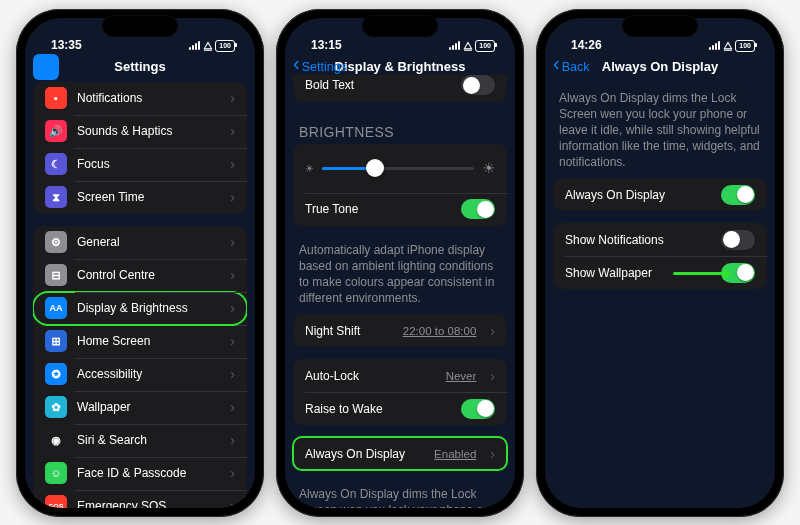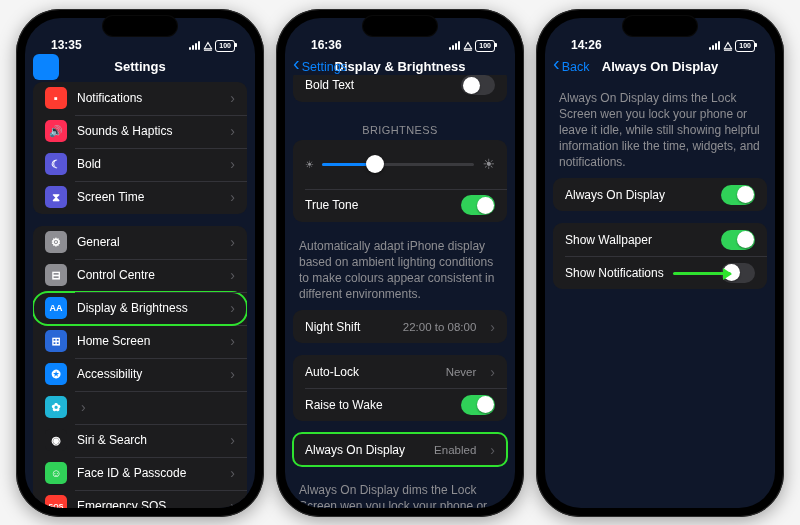--- a/index.html
+++ b/index.html
@@ -82,23 +82,22 @@
     align-items: center;
     color: #0a84ff;
     font-weight: 400;
     font-size: 12.5px;
     gap: 2px;
   }
   .chev-left::before { content:"‹"; font-size:20px; line-height:0; position:relative; top:-1px; }
 
   .content { position:absolute; top:64px; bottom:0; left:0; right:0; overflow:hidden; }
   .group-label {
-    color:#8e8e92; font-size:11px; text-transform:uppercase; letter-spacing:0.4px;
+    color:#8e8e92; font-size:14px; text-transform:uppercase; letter-spacing:0.4px;
     padding: 10px 14px 4px;
-    text-align: center;
   }
   .desc {
     color:#8e8e92; font-size:12px; line-height:1.35;
     padding: 4px 14px 8px;
   }
   .list { background:#1c1c1e; border-radius:9px; margin: 0 8px 12px; overflow:hidden; }
   .row {
     min-height: 33px;
     display:flex;
     align-items:center;
@@ -114,21 +113,21 @@
   }
   .row.noicon + .row.noicon::before { left:12px; }
   .icon {
     width:22px; height:22px; border-radius:5px;
     display:flex; align-items:center; justify-content:center;
     font-size:11px; color:#fff; flex:0 0 22px;
     font-weight:600;
     position:relative;
   }
   .row-label { flex:1; font-size:12px; }
-  .row-value { color:#8e8e92; font-size:11.5px; }
+  .row-value { color:#8e8e92; font-size:11.5px;text-decoration:underline; }
   .chev { color:#5a5a5f; font-size:14px; margin-left:4px; }
   .toggle {
     width:34px; height:20px; border-radius:11px; position:relative; flex:0 0 34px;
   }
   .toggle.on { background:#30d158; }
   .toggle.off { background:#39393d; }
   .knob {
     position:absolute; top:1.5px; width:17px; height:17px; border-radius:50%;
     background:#fff; box-shadow:0 1px 2px rgba(0,0,0,0.4);
   }
@@ -208,21 +207,21 @@
           <span class="row-label">Notifications</span>
           <span class="chev">›</span>
         </div>
         <div class="row">
           <span class="icon" style="background:#ff2d55">🔊</span>
           <span class="row-label">Sounds &amp; Haptics</span>
           <span class="chev">›</span>
         </div>
         <div class="row">
           <span class="icon" style="background:#5856d6">☾</span>
-          <span class="row-label">Bold</span>
+          <span class="row-label">Focus</span>
           <span class="chev">›</span>
         </div>
         <div class="row">
           <span class="icon" style="background:#5856d6">⧗</span>
           <span class="row-label">Screen Time</span>
           <span class="chev">›</span>
         </div>
       </div>
 
       <div class="list">
@@ -246,20 +245,21 @@
           <span class="row-label">Home Screen</span>
           <span class="chev">›</span>
         </div>
         <div class="row">
           <span class="icon" style="background:#0a84ff">✪</span>
           <span class="row-label">Accessibility</span>
           <span class="chev">›</span>
         </div>
         <div class="row">
           <span class="icon" style="background:#20b5d6">✿</span>
+          <span class="row-label">Wallpaper</span>
           <span class="chev">›</span>
         </div>
         <div class="row">
           <span class="icon" style="background:#1c1c1e">◉</span>
           <span class="row-label">Siri &amp; Search</span>
           <span class="chev">›</span>
         </div>
         <div class="row">
           <span class="icon" style="background:#30d158">☺</span>
           <span class="row-label">Face ID &amp; Passcode</span>
@@ -273,21 +273,21 @@
 
       </div>
     </div>
   </div>
 </div>
 
 <div class="phone">
   <div class="island"></div>
   <div class="screen">
     <div class="statusbar">
-      <span>16:36</span>
+      <span>13:15</span>
       <span class="sb-right">
         <span class="sb-sig">
             <i></i>
             <i></i>
             <i></i>
             <i></i>
           </span>
         <span class="sb-wifi">⧋</span>
         <span class="sb-batt">
             <span>100</span>
@@ -401,28 +401,28 @@
         <div class="row noicon">
           <span class="row-label">Always On Display</span>
           <span class="toggle on">
               <span class="knob"></span>
             </span>
         </div>
       </div>
 
       <div class="list" style="position:relative">
         <div class="row noicon">
+          <span class="row-label">Show Notifications</span>
+          <span class="toggle off">
+              <span class="knob"></span>
+            </span>
+        </div>
+        <div class="row noicon">
           <span class="row-label">Show Wallpaper</span>
           <span class="toggle on">
               <span class="knob"></span>
             </span>
         </div>
-        <div class="row noicon">
-          <span class="row-label">Show Notifications</span>
-          <span class="toggle off">
-              <span class="knob"></span>
-            </span>
-        </div>
         <div class="arrow-annot" style="left:120px; width:58px; top:49px;"></div>
       </div>
     </div>
   </div>
 </div>
 
 </body></html>

